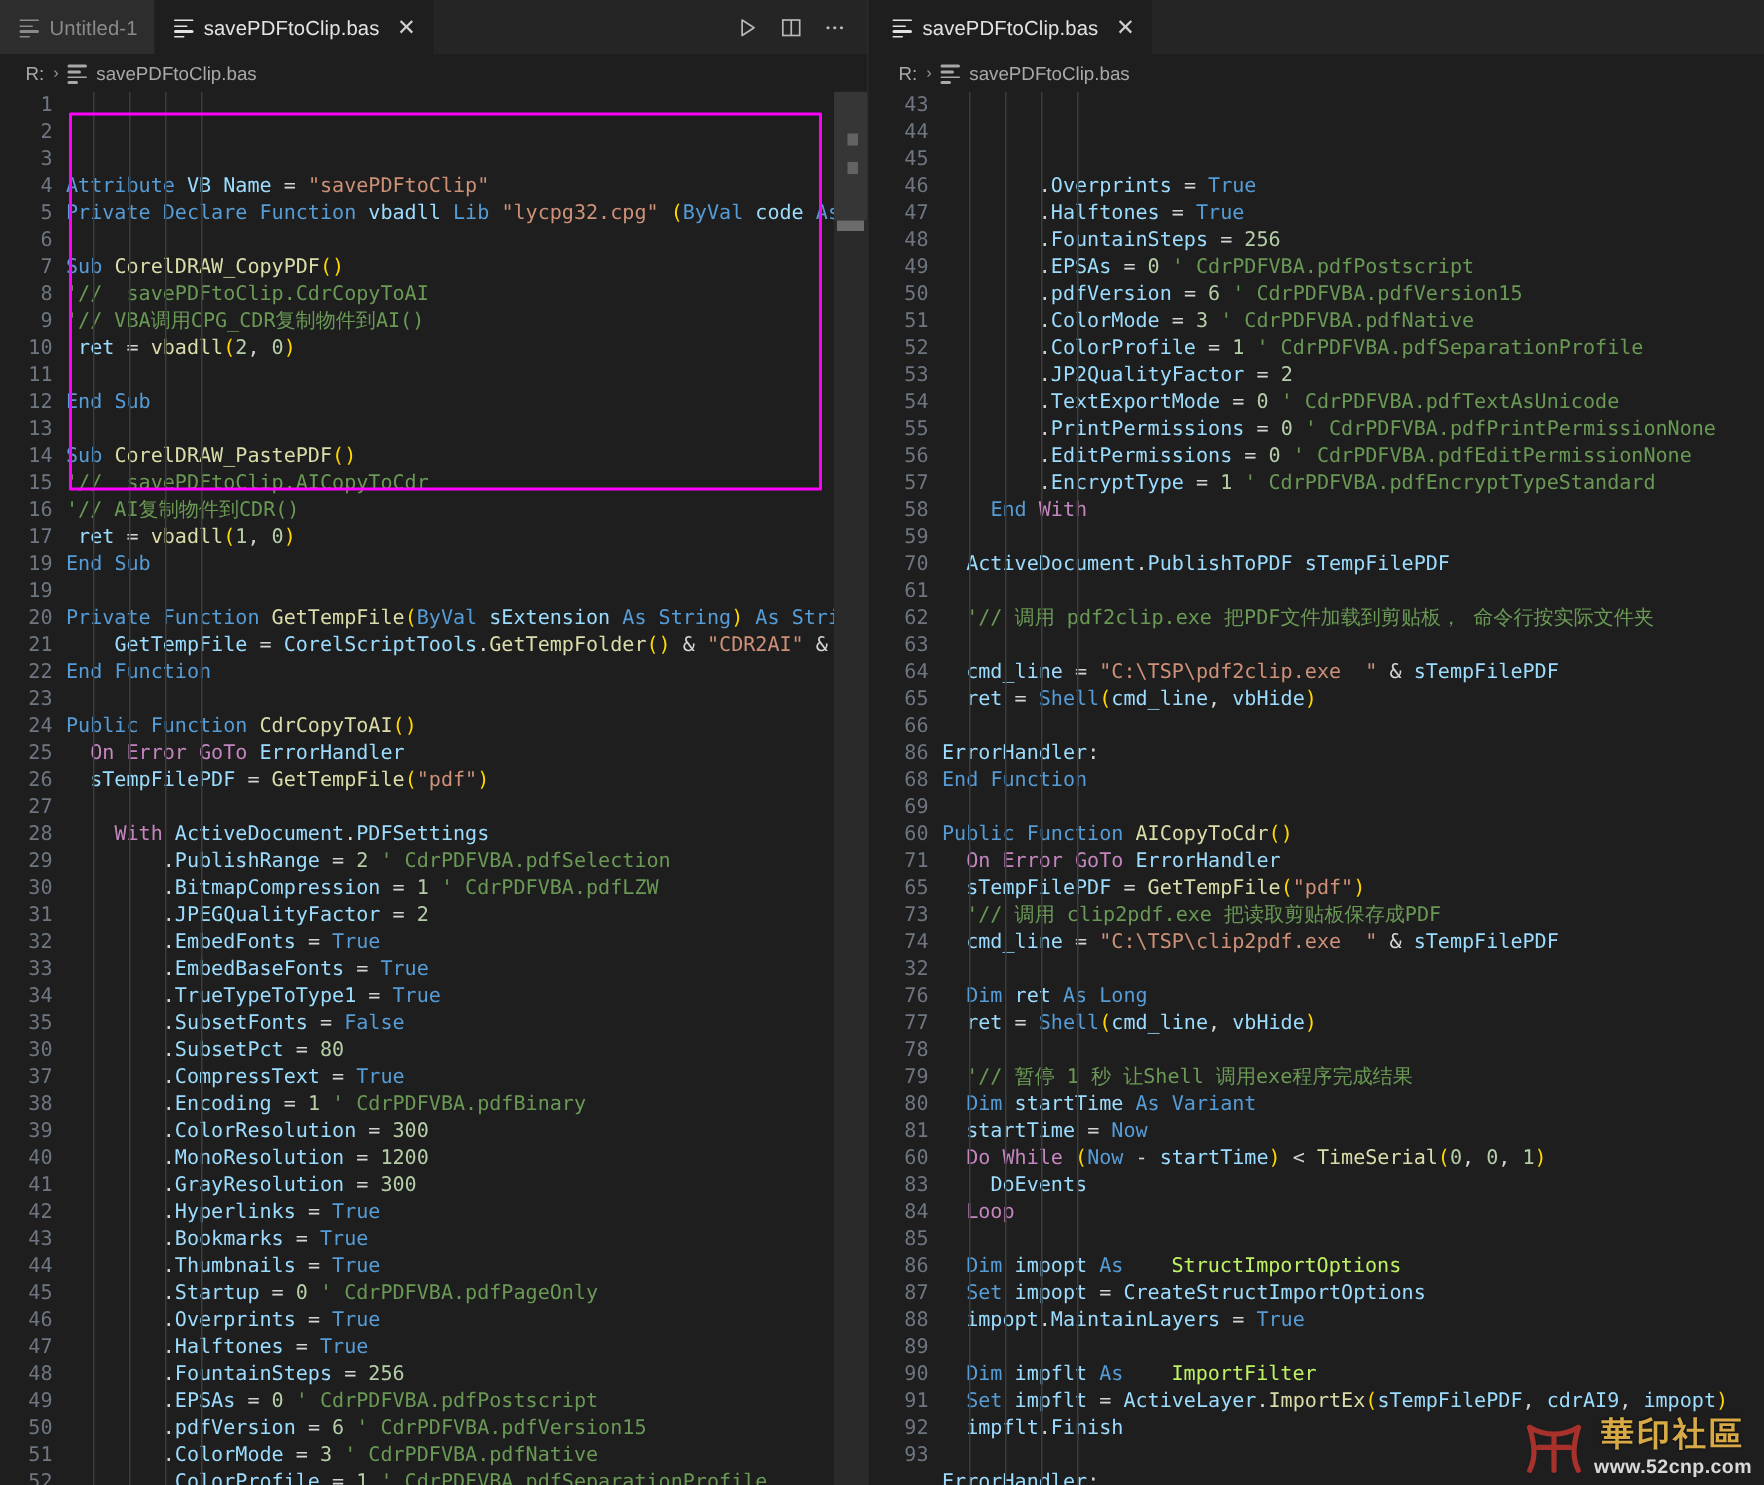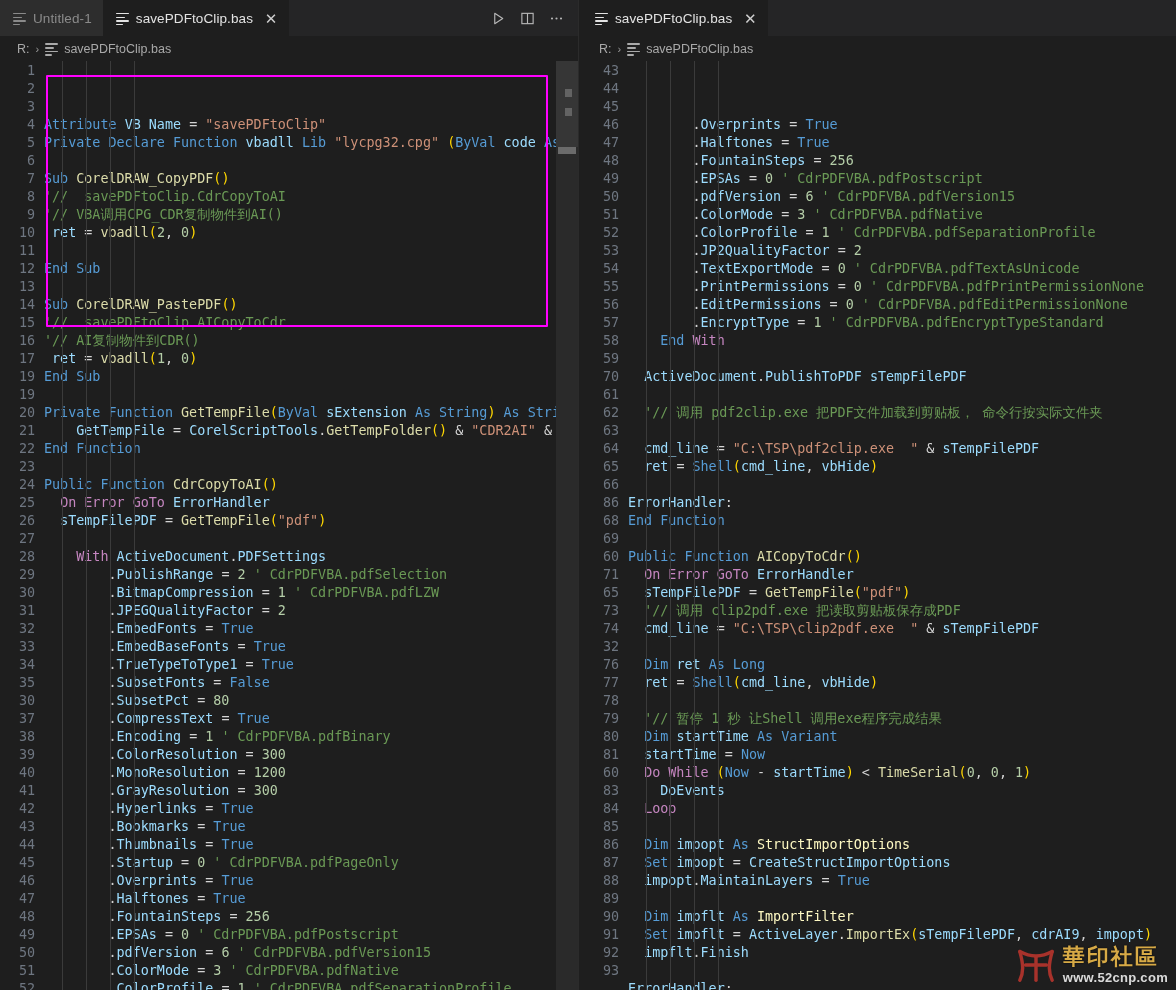--- a/index.html
+++ b/index.html
@@ -63,21 +63,21 @@
   .codelines .ln { height:18px; white-space:pre; }
 
   
   .guides { position:absolute; top:0; bottom:0; left:0; width:100%; pointer-events:none; }
   .guides span { position:absolute; top:0; bottom:0; width:1px; background:#3b3b3b; }
 
   
   .kw   { color:#569cd6; }
   .kw2  { color:#c586c0; }
   .fn   { color:#dcdcaa; }
-  .typ  { color:#fef9c3; }
+  .typ  { color:#bef264;margin-left:24px; }
   .str  { color:#ce9178; }
   .num  { color:#b5cea8; }
   .cmt  { color:#6a9955; }
   .var  { color:#9cdcfe; }
   .pl   { color:#d4d4d4; }
   .par  { color:#ffd700; }
 
   
   .selbox {
     position:absolute; border:2px solid #ff00ff; pointer-events:none; border-radius:1px;
@@ -104,21 +104,21 @@
     white-space:nowrap;
   }
   .overlay .l2 { margin-top:4px; padding-left:52px; }
 
   
   .watermark {
     position:absolute; right:8px; bottom:6px; z-index:40;
     display:flex; align-items:flex-end; gap:6px; opacity:.93;
   }
   .wm-sym { width:42px; height:40px; }
-  .wm-txt { display:flex; flex-direction:column; align-items:flex-start; line-height:1; }
+  .wm-txt { display:flex; flex-direction:column; align-items:center; line-height:1; }
   .wm-cn {
     font-family:"DejaVu Sans","Liberation Sans",sans-serif; font-weight:bold;
     font-size:22px; color:#e6b54a; letter-spacing:2px;
     text-shadow:0 0 2px rgba(0,0,0,.9);
   }
   .wm-url {
     font-family:"Liberation Sans",sans-serif; font-weight:bold; font-size:13px;
     color:#e8e8e8; letter-spacing:.3px; margin-top:3px;
   }
 </style>

